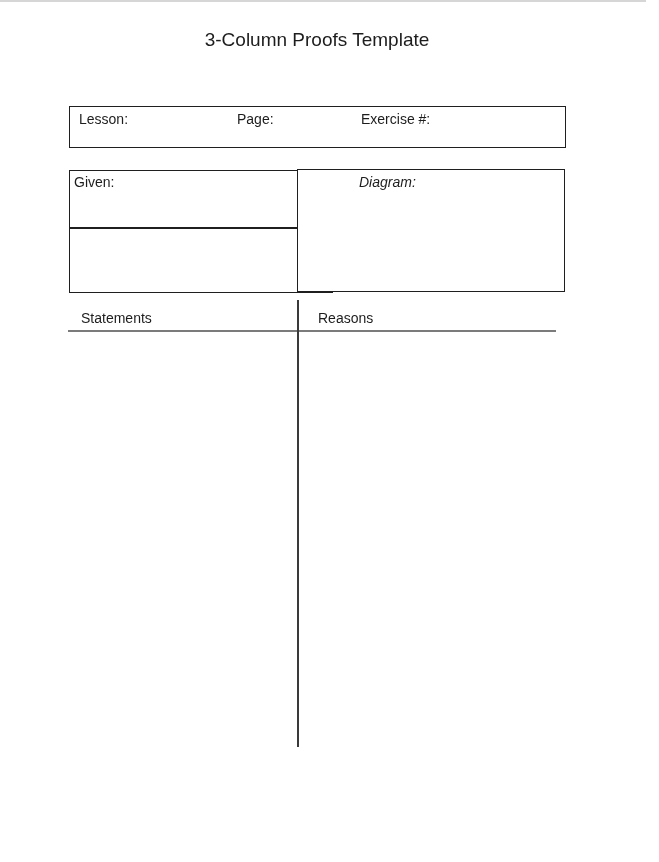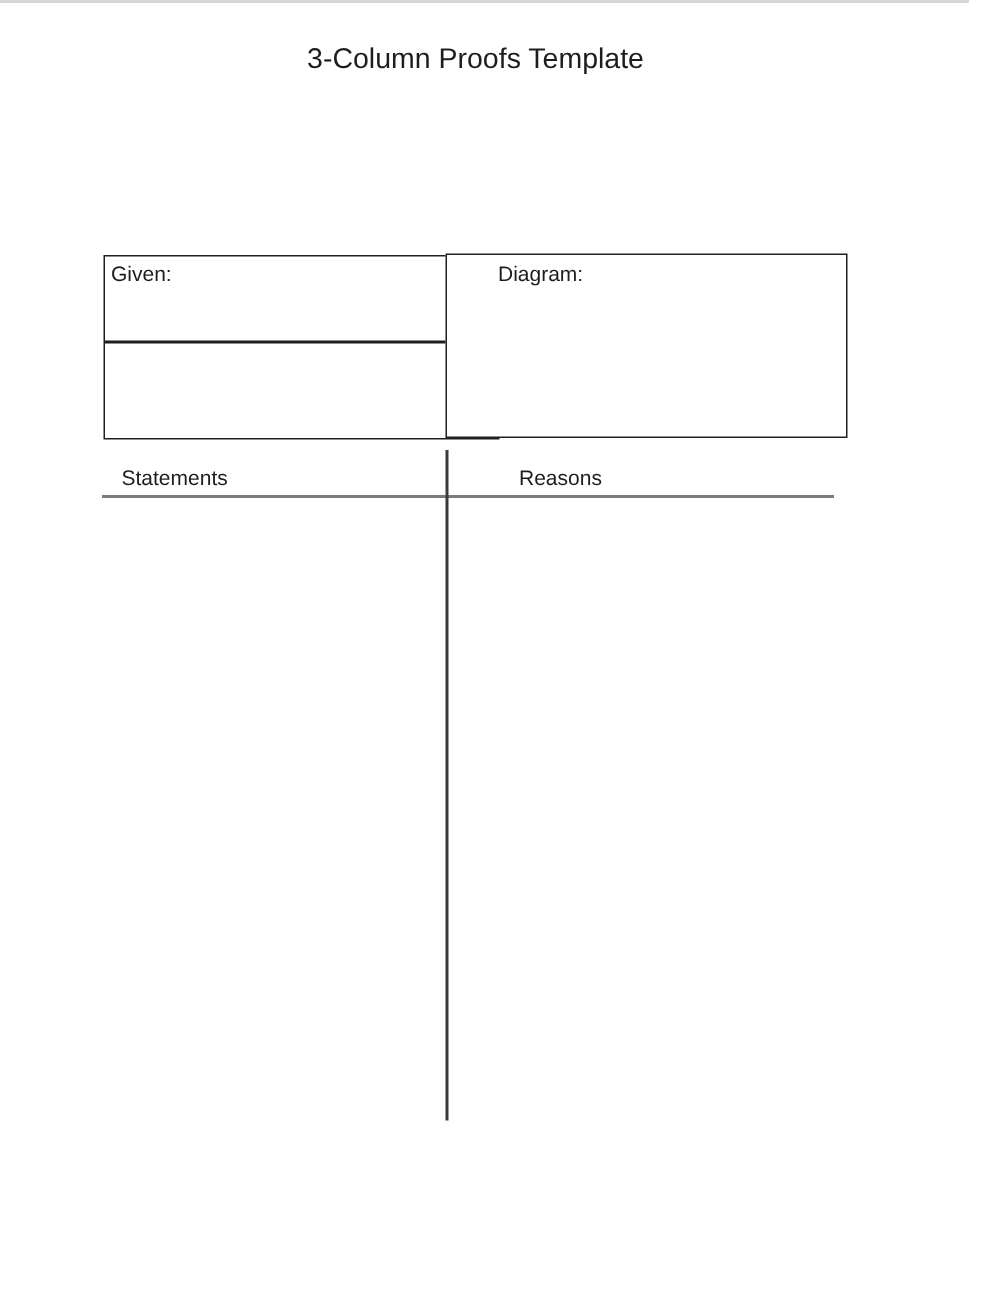--- a/index.html
+++ b/index.html
@@ -46,25 +46,25 @@
     width: 100%; height: 1.5px;
     background: #1f1f1f;
   }
   .given-lbl { left: 4px; top: 3px; }
   .prove-lbl { left: 4px; top: 61px; }
   .gp-section { position: absolute; left: 0; width: 100%; }
   .gp-section.given { top: 0; height: 56px; }
   .gp-section.prove { top: 57px; height: 64px; }
 
   .diagram-box { left: 297px; top: 169px; width: 268px; height: 123px; }
-  .diagram-lbl { left: 34px; top: 4px; }
+  .diagram-lbl { left: 61px; top: 4px; font-style: italic; }
 
   .col-header { position: absolute; font-size: 14px; color: #1d1d1d; white-space: nowrap; }
   .statements-header { left: 81px;  top: 310px; }
-  .reasons-header    { left: 318px; top: 310px; margin-left: 28px; }
+  .reasons-header    { left: 318px; top: 310px; }
   .header-rule {
     position: absolute;
     left: 68px; top: 330px;
     width: 488px; height: 2px;
     background: #7b7b7b;
   }
   .column-divider {
     position: absolute;
     left: 297px; top: 300px;
     width: 1.5px; height: 447px;
@@ -73,20 +73,25 @@
 </style>
 </head>
 <body>
 
 <div class="page">
 
   <div class="top-edge"></div>
 
   <h1 class="title">3-Column Proofs Template</h1>
 
+  <div class="box lesson-box">
+    <span class="lbl lesson-lbl">Lesson:</span>
+    <span class="lbl page-lbl">Page:</span>
+    <span class="lbl exercise-lbl">Exercise #:</span>
+  </div>
 
   <div class="box given-prove-box">
     <div class="gp-section given">
       <span class="lbl given-lbl">Given:</span>
     </div>
     <div class="gp-divider"></div>
   </div>
 
   <div class="box diagram-box">
     <span class="lbl diagram-lbl">Diagram:</span>

